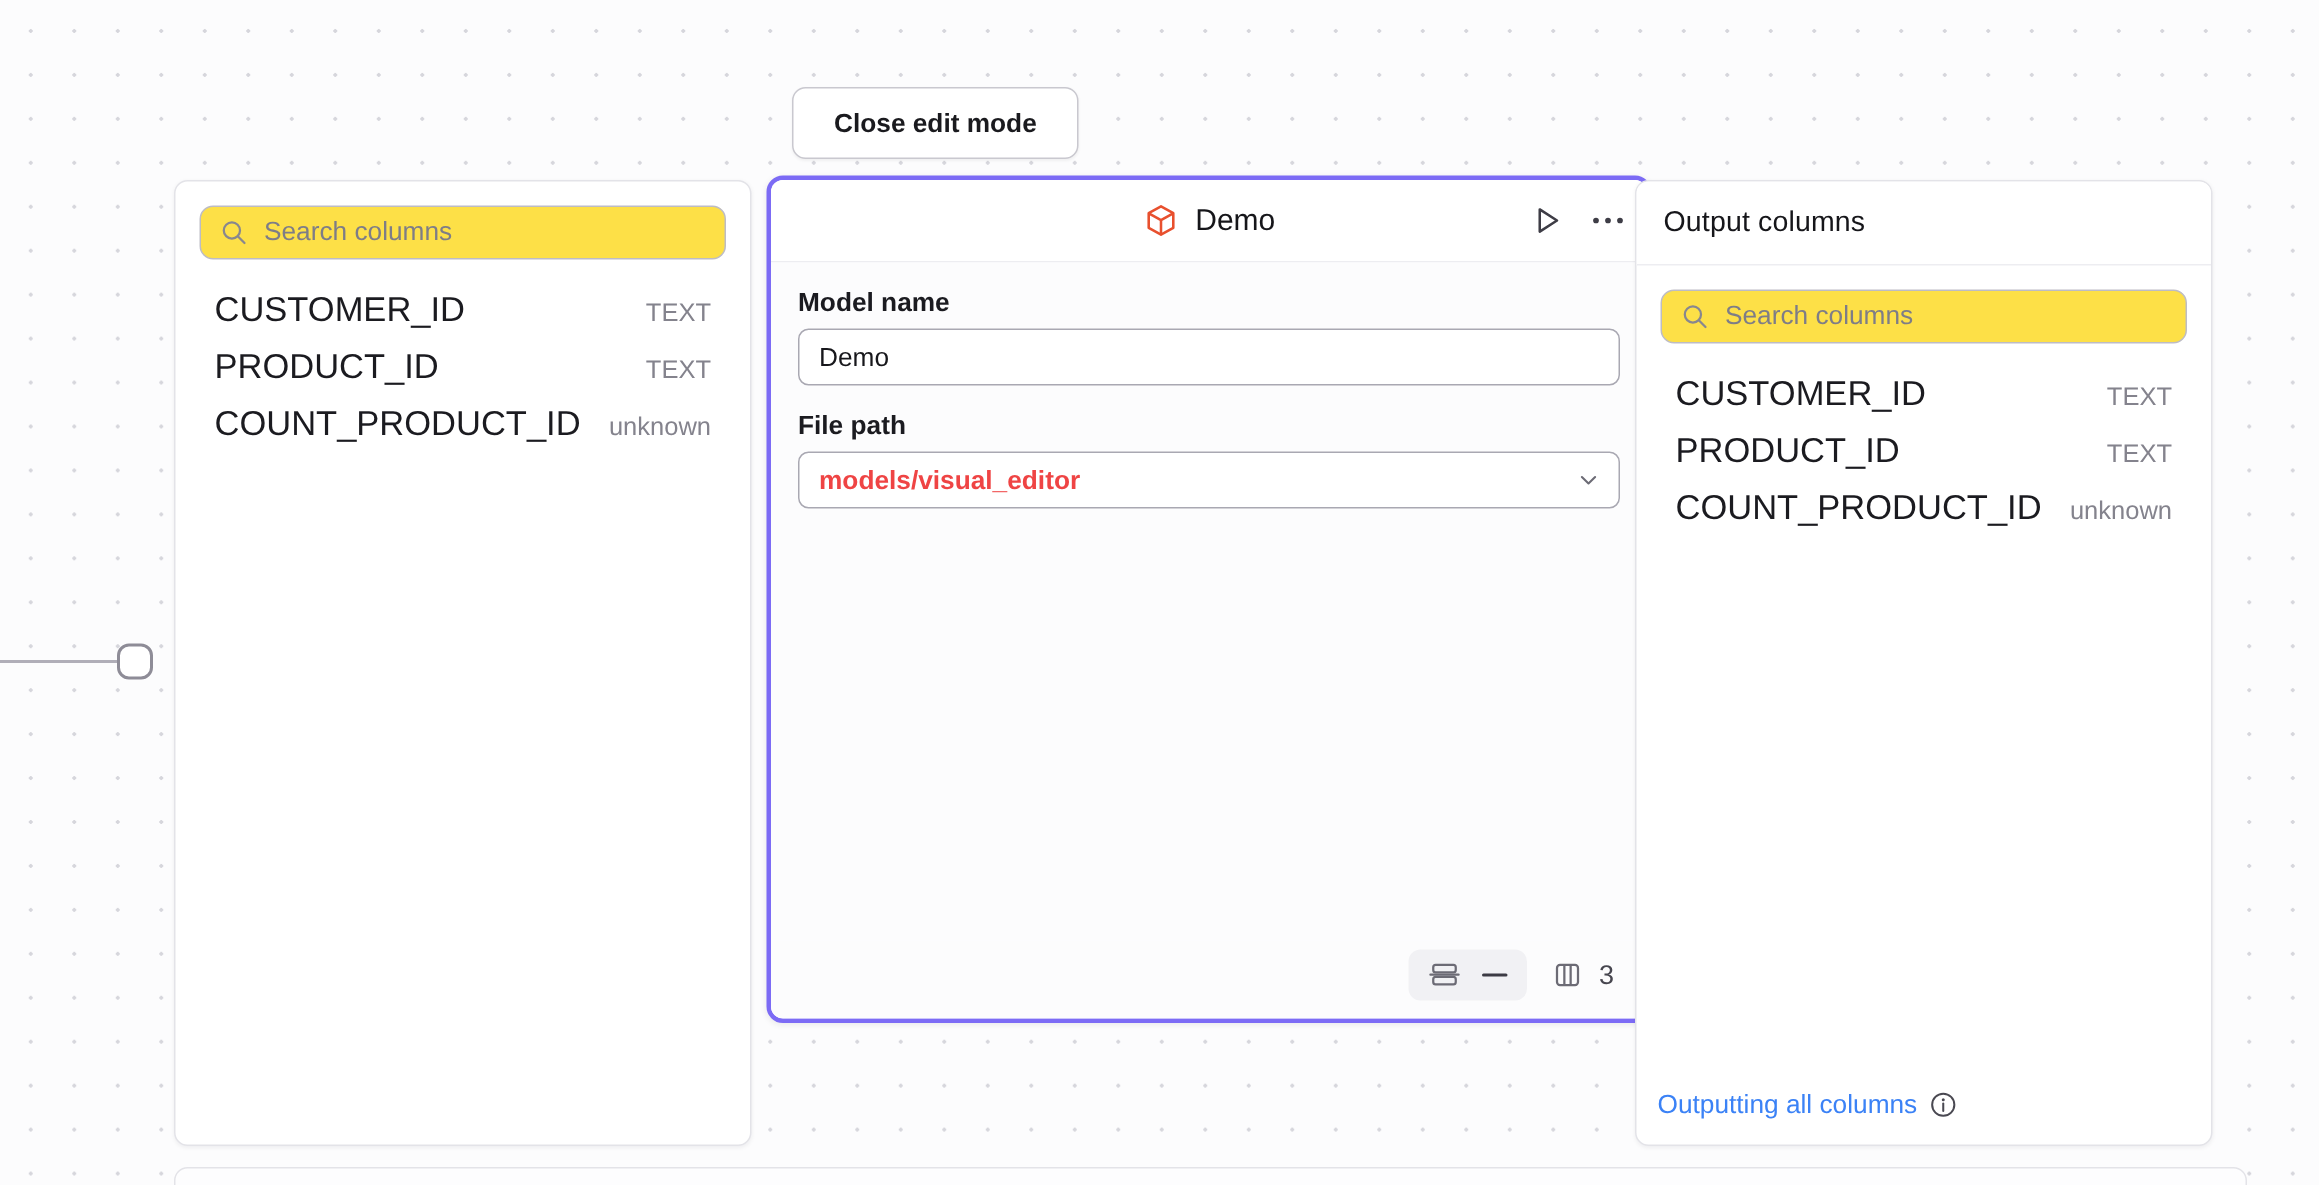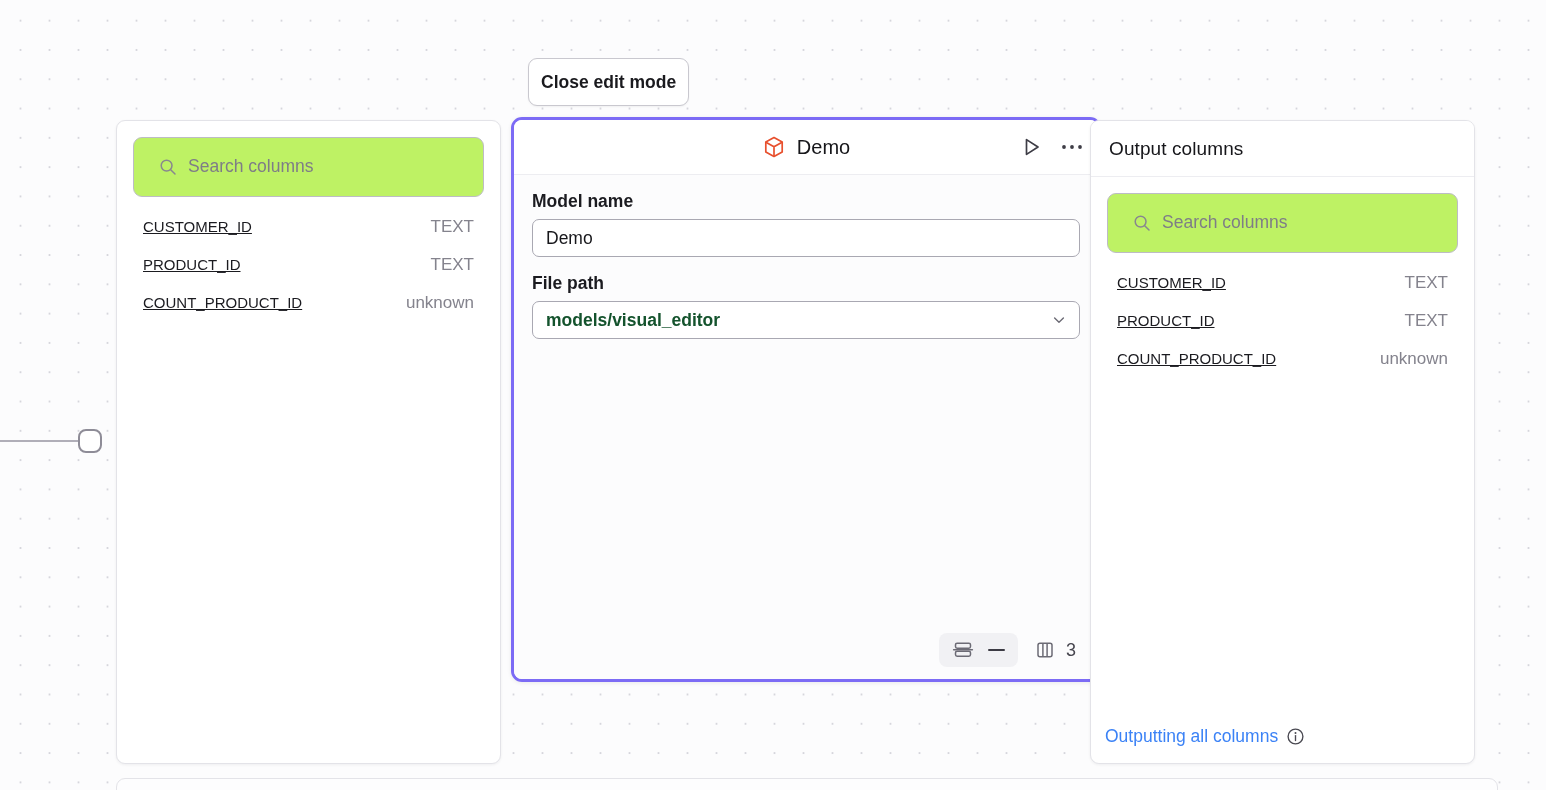--- a/index.html
+++ b/index.html
@@ -42,21 +42,21 @@
     border-radius: 8px;
     background: #FFFFFF;
   }
 
   
   .close-edit-btn {
     position: absolute;
     left: 528px;
     top: 58px;
     height: 48px;
-    padding: 0 12px;
+    padding: 0 27px;
     display: flex;
     align-items: center;
     background: #FFFFFF;
     border: 1px solid #C9C8CF;
     border-radius: 9px;
     font-size: 17.5px;
     font-weight: bold;
     color: #1A1A1E;
     box-shadow: 0 1px 2px rgba(16,18,28,0.05);
     cursor: pointer;
@@ -93,50 +93,49 @@
   .panel-body {
     flex: 1 1 auto;
     padding: 16px 16px 0 16px;
     position: relative;
     overflow: hidden;
   }
 
   
   .search-box {
     position: relative;
-    height: 60px;
+    height: 36px;
     border: 1px solid #BDBCC5;
     border-radius: 9px;
     display: flex;
     align-items: center;
-    padding: 0 24px;
-    background: #bef264;
+    padding: 0 12px;
+    background: #fde047;
   }
   .search-box .s-ico { flex: 0 0 auto; display: flex; margin-right: 10px; }
   .search-box .s-txt {
     font-size: 17.5px;
     color: #7E7D87;
     line-height: 1;
   }
 
   
   .col-list { margin-top: 18px; }
   .col-row {
     display: flex;
     align-items: baseline;
     justify-content: space-between;
     padding: 2px 10px 2px 10px;
     height: 26px;
     margin-bottom: 12px;
   }
   .col-name {
-    font-size: 15px;
+    font-size: 23px;
     color: #1B1B20;
     white-space: nowrap;
-    text-decoration: underline;
   }
   .col-type {
     font-size: 17px;
     color: #84838D;
     white-space: nowrap;
   }
 
   
   #filter-panel { left: 116px; top: 120px; width: 385px; height: 644px; }
   .filter-ico { margin-right: 13px; display: flex; align-items: center; }
@@ -212,21 +211,21 @@
     height: 38px;
     border: 1px solid #A9A8B2;
     border-radius: 7px;
     background: #FFFFFF;
     display: flex;
     align-items: center;
     justify-content: space-between;
     padding: 0 12px 0 13px;
     font-size: 17.5px;
     font-weight: bold;
-    color: #14532d;
+    color: #ef4444;
     cursor: pointer;
   }
   .model-footer {
     flex: 0 0 auto;
     height: 52px;
     display: flex;
     align-items: center;
     justify-content: flex-end;
     padding: 0 22px 6px 0;
     gap: 16px;

